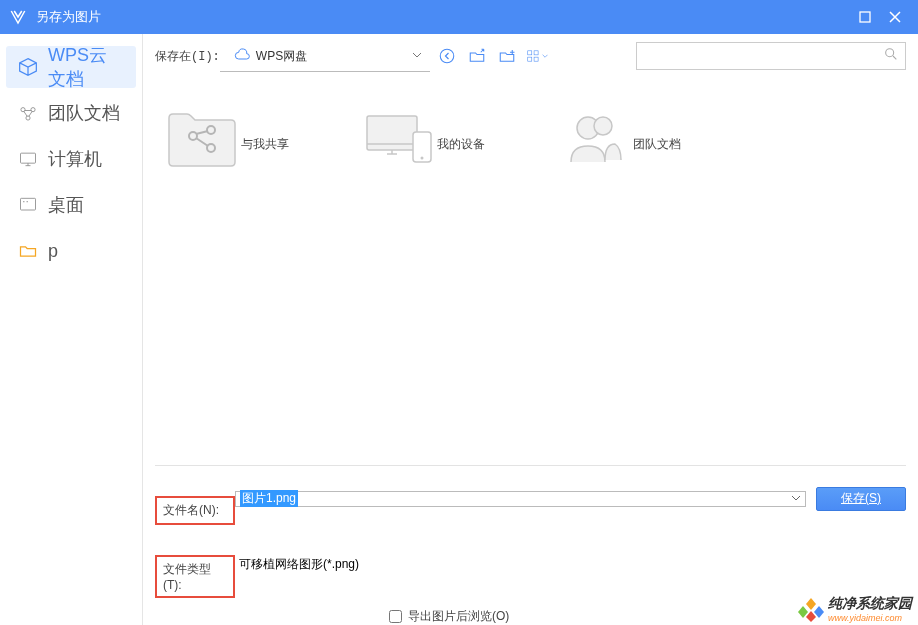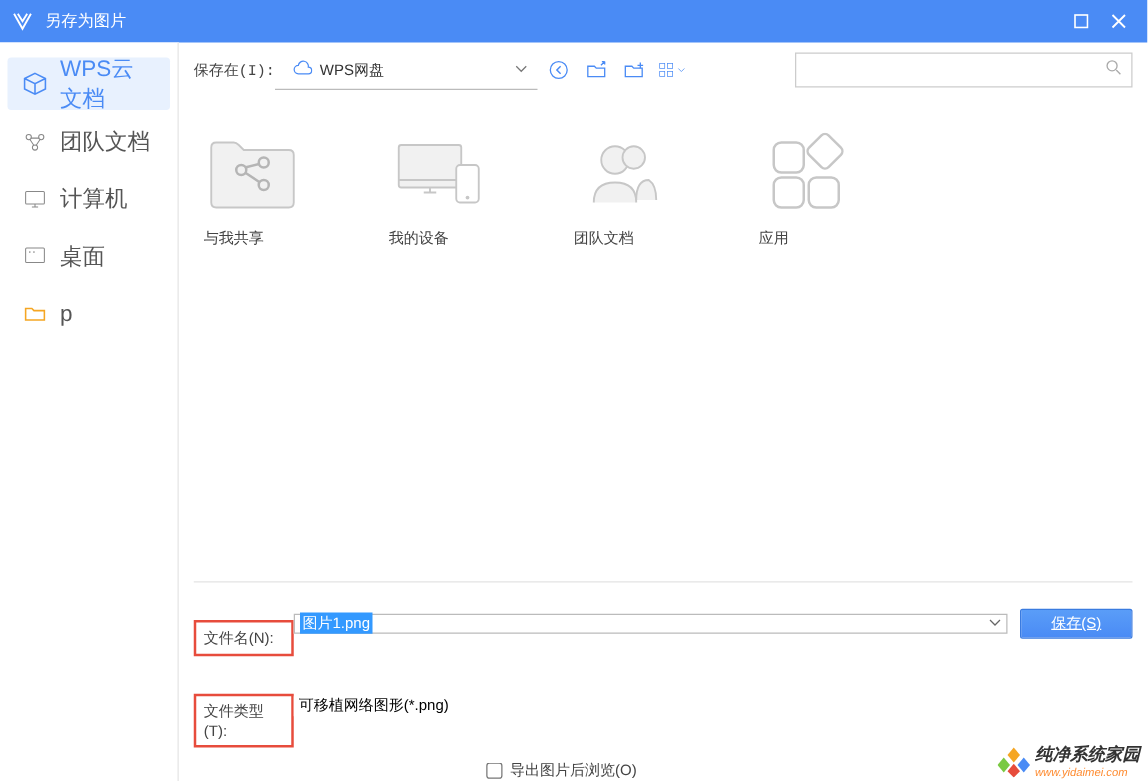--- a/index.html
+++ b/index.html
@@ -68,21 +68,21 @@
     .search-box input { flex: 1; border: none; outline: none; font-size: 12px; }
     .search-box .icon { color: #aaa; }
     
     .folder-grid {
       flex: 1;
       padding: 28px 20px;
       display: flex;
       gap: 70px;
       align-items: flex-start;
     }
-    .folder-item { display: flex; flex-direction: column; align-items: flex-start; cursor: pointer; }
+    .folder-item { display: flex; flex-direction: row; align-items: center; cursor: pointer; }
     .folder-item .folder-icon { width: 78px; height: 62px; margin-bottom: 14px; color: #b9b9b9; }
     .folder-item .folder-label { font-size: 12px; color: #444; }
     
     .bottom { padding: 0; }
     .field-row { display: flex; align-items: center; margin: 6px 0; padding: 0 12px; }
     .field-label { width: 80px; font-size: 12px; color: #444; text-align: left; }
     .field-label.boxed { border: 2px solid #e74c3c; padding: 4px 6px; margin-top: 24px; }
     .field-input {
       flex: 1; height: 16px; border: 1px solid #bbb;
       display: flex; align-items: center; padding: 0 4px;
@@ -270,31 +270,20 @@
       <div class="folder-item">
         <div class="folder-icon">
           <svg width="78" height="62" viewBox="0 0 78 62">
               <circle cx="33" cy="22" r="11" stroke="#c7c7c7" fill="#f1f1f1" stroke-width="1.5"></circle>
               <circle cx="48" cy="20" r="9" stroke="#c7c7c7" fill="#f1f1f1" stroke-width="1.5"></circle>
               <path d="M16 56 Q16 40 33 40 Q50 40 50 56" stroke="#c7c7c7" fill="#f1f1f1" stroke-width="1.5"></path>
               <path d="M50 54 Q50 38 60 38 Q66 42 66 54" stroke="#c7c7c7" fill="#f1f1f1" stroke-width="1.5"></path>
             </svg>
         </div>
         <span class="folder-label">团队文档</span>
-      </div>
-      <div class="folder-item">
-        <div class="folder-icon">
-          <svg width="78" height="62" viewBox="0 0 78 62">
-              <rect x="12" y="8" width="24" height="24" rx="6" stroke="#c7c7c7" fill="none" stroke-width="2"></rect>
-              <rect x="12" y="36" width="24" height="24" rx="6" stroke="#c7c7c7" fill="none" stroke-width="2"></rect>
-              <rect x="40" y="36" width="24" height="24" rx="6" stroke="#c7c7c7" fill="none" stroke-width="2"></rect>
-              <rect x="42" y="4" width="22" height="22" rx="4" transform="rotate(45 53 15)" stroke="#c7c7c7" fill="none" stroke-width="2"></rect>
-            </svg>
-        </div>
-        <span class="folder-label">应用</span>
       </div>
     </div>
 
     <hr class="sep">
     <div class="bottom">
       <div class="field-row">
         <span class="field-label boxed">文件名(N):</span>
         <div class="field-input">
           <span class="sel">图片1.png</span>
           <span class="dd">

